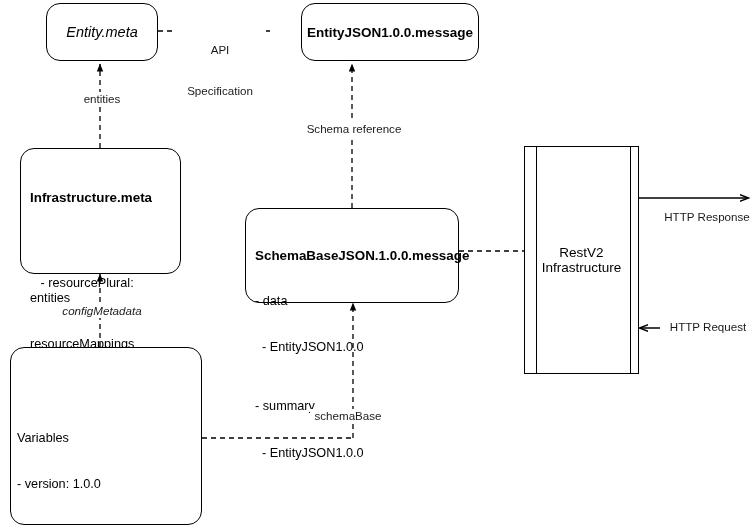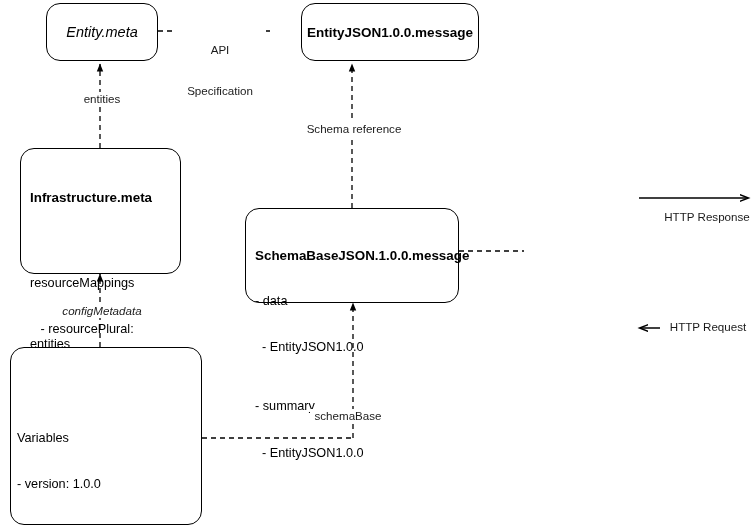--- a/index.html
+++ b/index.html
@@ -125,22 +125,22 @@
   </div>
 
   <div class="node rounded node-centered" style="left:270px; top:3px; width:178px; height:58px;margin-left:31px;">
     <span class="title-bold">EntityJSON1.0.0.message</span>
   </div>
 
   <div class="node rounded" style="left:20px; top:148px; width:161px; height:126px;">
     <div class="body-block" style="top:10px;">
       <span class="hdr">Infrastructure.meta</span>
       <span style="display:block;height:9px;"></span>
+      <span style="display:block;">   - resourcePlural: entities</span>
       <span style="display:block;">resourceMappings</span>
-      <span style="display:block;">   - resourcePlural: entities</span>
       <span style="display:block;">   - resourceSingular: entity</span>
       <span style="display:block;">
         <span>   - className: </span><span class="ital">Entity</span>
       </span>
     </div>
   </div>
 
   <div class="node rounded" style="left:245px; top:208px; width:214px; height:95px;">
     <div class="body-block" style="top:8px;">
       <span class="hdr">SchemaBaseJSON.1.0.0.message</span>
@@ -159,20 +159,28 @@
       
       
       
       
       
       
       
     </div>
   </div>
 
+  <div class="node node-centered" style="left:524px; top:146px; width:115px; height:228px; border-radius:0;">
+    <div class="rv-inner" style="left:11px;"></div>
+    <div class="rv-inner" style="right:7px;"></div>
+    <div style="position:relative; z-index:2; text-align:center;">
+      <div class="plain">RestV2</div>
+      <div class="plain">Infrastructure</div>
+    </div>
+  </div>
 
   <div class="lbl" style="left:174px; top:16px; width:88px;">
     <div>API</div>
     <div>Specification</div>
   </div>
 
   <div class="lbl" style="left:64px; top:92px; width:72px;">entities</div>
 
   <div class="lbl" style="left:296px; top:122px; width:112px;">Schema reference</div>
 

